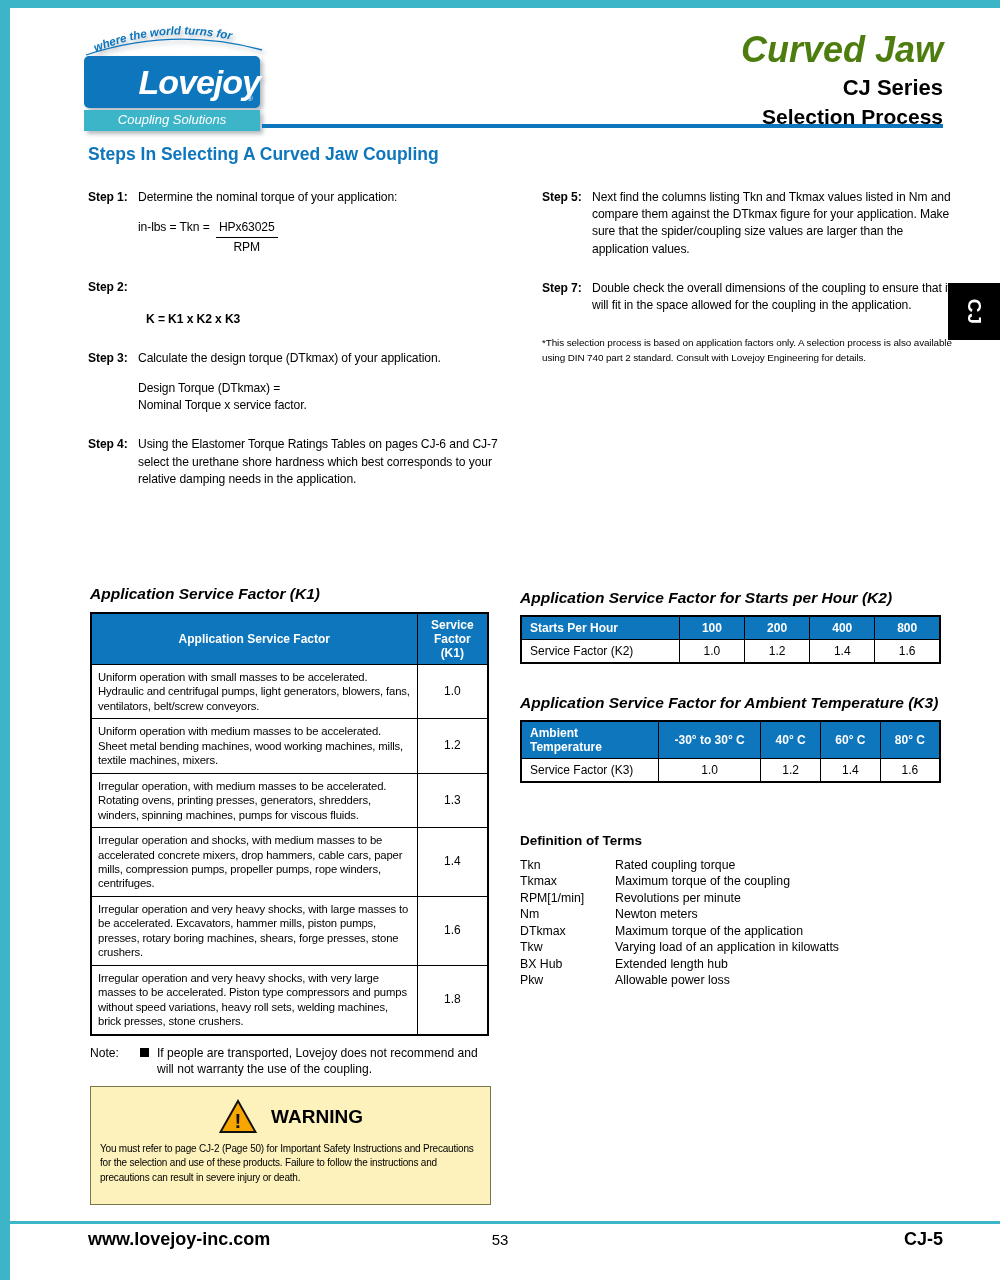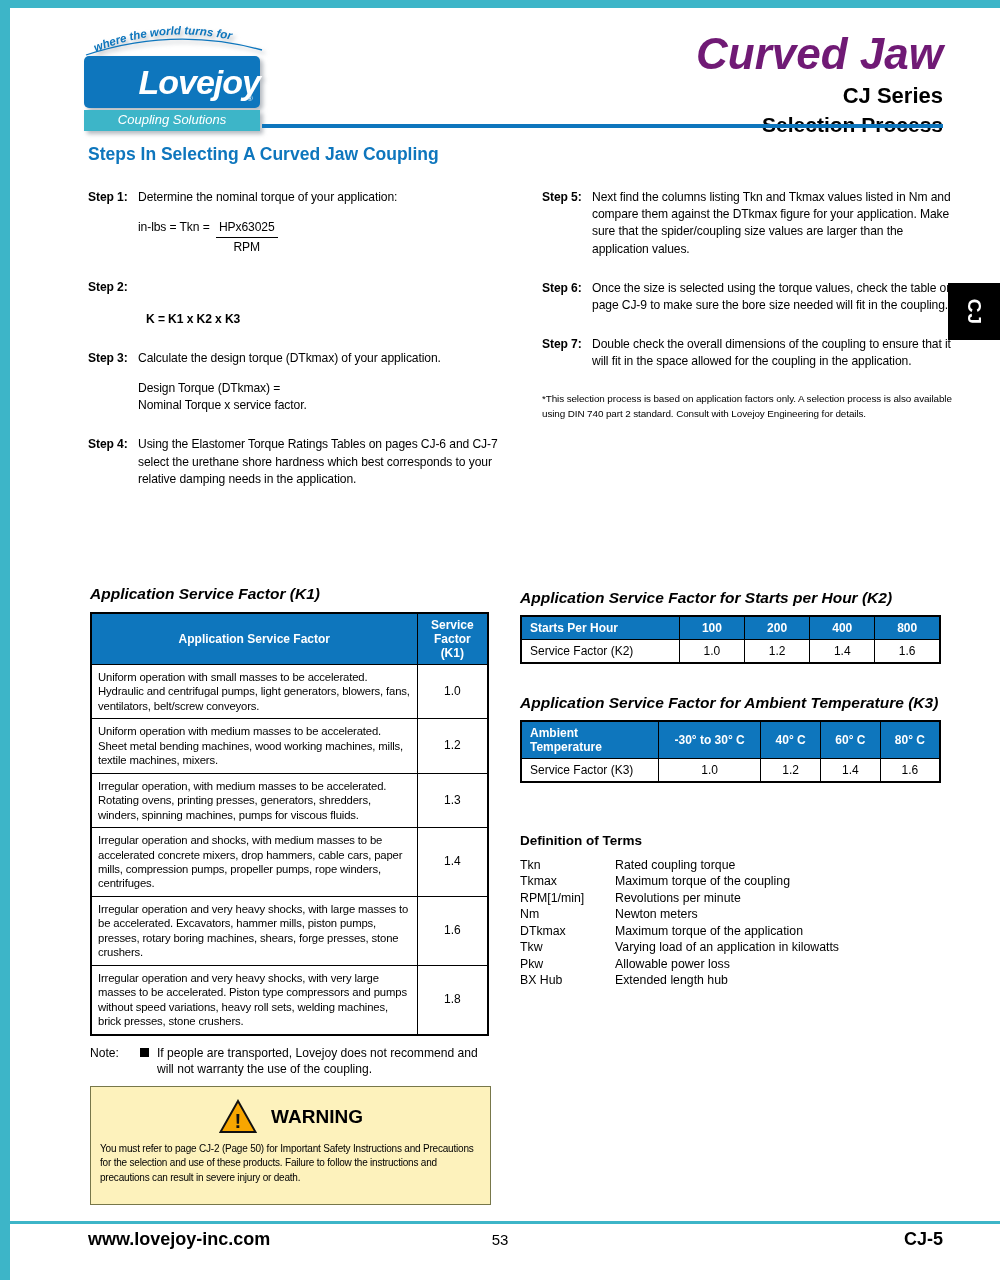--- a/index.html
+++ b/index.html
@@ -15,21 +15,21 @@
   
   .logo { position:absolute; left:84px; top:24px; width:184px; filter: drop-shadow(3px 3px 2px rgba(120,130,140,.55)); }
   .logo-arc { display:block; margin-left:0px; }
   .logo-box { width:176px; height:52px; background:#0e76bd; border-radius:5px; display:flex; align-items:center; justify-content:flex-end; position:relative; }
   .logo-brand { font-style:italic; font-weight:bold; font-size:34px; color:#fff; letter-spacing:-1px; }
   .logo-reg { position:absolute; right:7px; bottom:5px; color:#fff; font-size:8px; }
   .logo-tagline { width:176px; margin-top:2px; background:#3db5c8; color:#fff; font-style:italic; font-size:13px; text-align:center; padding:2px 0 4px; }
 
   
   .header-titles { position:absolute; right:57px; top:32px; text-align:right; }
-  .header-title { color:#701a75; font-size:44px; font-weight:bold; font-style:italic; line-height:1; }
+  .header-title { color:#4d7c0f; font-size:36px; font-weight:bold; font-style:italic; line-height:1; }
   .header-series { font-size:22px; font-weight:bold; margin-top:9px; line-height:1; }
   .header-process { font-size:21px; font-weight:bold; margin-top:7px; line-height:1; }
   .header-rule { position:absolute; left:262px; right:57px; top:124px; height:4px; background:#0e76bd; }
 
   .side-tab { position:absolute; right:0; top:283px; width:52px; height:57px; background:#000; display:flex; align-items:center; justify-content:center; }
   .side-tab span { color:#fff; transform:rotate(90deg); font-weight:bold; font-size:19px; letter-spacing:1px; }
 
   .section-title { position:absolute; left:88px; top:144px; font-size:17.5px; font-weight:bold; color:#0e76bd; }
 
   
@@ -158,24 +158,20 @@
       <span class="step-text">Using the Elastomer Torque Ratings Tables on pages CJ-6 and CJ-7 select the urethane shore hardness which best corresponds to your relative damping needs in the application.</span>
     </div>
   </div>
 
   <div class="steps-col steps-right">
     <div class="step">
       <span class="step-label">Step 5:</span>
       <span class="step-text">Next find the columns listing Tkn and Tkmax values listed in Nm and compare them against the DTkmax figure for your application. Make sure that the spider/coupling size values are larger than the application values.</span>
     </div>
     <div class="step">
-      <span class="step-label">Step 6:</span>
-      <span class="step-text">Once the size is selected using the torque values, check the table on page CJ-9 to make sure the bore size needed will fit in the coupling.</span>
-    </div>
-    <div class="step">
       <span class="step-label">Step 7:</span>
       <span class="step-text">Double check the overall dimensions of the coupling to ensure that it will fit in the space allowed for the coupling in the application.</span>
     </div>
     <div class="footnote">*This selection process is based on application factors only. A selection process is also available using DIN 740 part 2 standard. Consult with Lovejoy Engineering for details.</div>
   </div>
 
   <div class="k1-block">
     <div class="block-title">Application Service Factor (K1)</div>
     <table class="k1-table">
       <thead>
@@ -283,26 +279,26 @@
       </div>
       <div class="def-row">
         <span class="def-term">DTkmax</span>
         <span class="def-text">Maximum torque of the application</span>
       </div>
       <div class="def-row">
         <span class="def-term">Tkw</span>
         <span class="def-text">Varying load of an application in kilowatts</span>
       </div>
       <div class="def-row">
+        <span class="def-term">BX Hub</span>
+        <span class="def-text">Extended length hub</span>
+      </div>
+      <div class="def-row">
         <span class="def-term">Pkw</span>
         <span class="def-text">Allowable power loss</span>
-      </div>
-      <div class="def-row">
-        <span class="def-term">BX Hub</span>
-        <span class="def-text">Extended length hub</span>
       </div>
     </div>
   </div>
 
   <div class="warning">
     <div class="warning-head">
       <svg width="40" height="35" viewBox="0 0 40 36">
         <path d="M20 2 L38 34 L2 34 Z" fill="#f7a600" stroke="#111" stroke-width="2"></path>
         <text x="20" y="30" text-anchor="middle" font-size="21" font-weight="bold" fill="#111" font-family="Liberation Sans, sans-serif">!</text>
       </svg>

